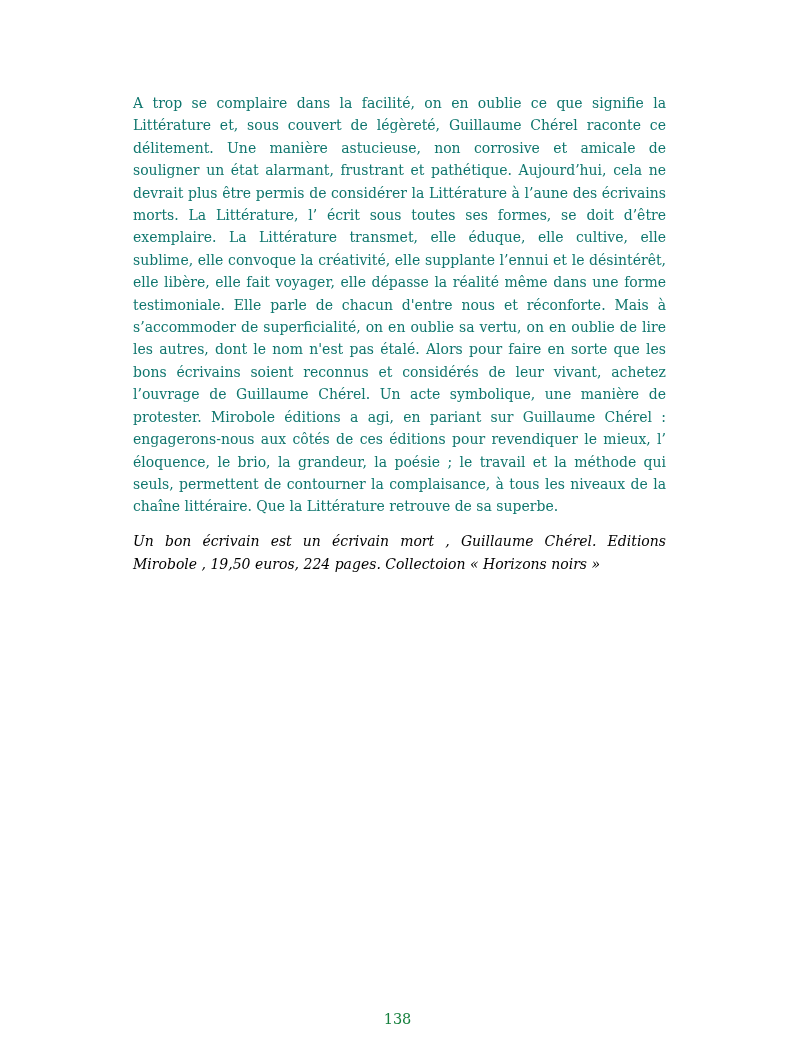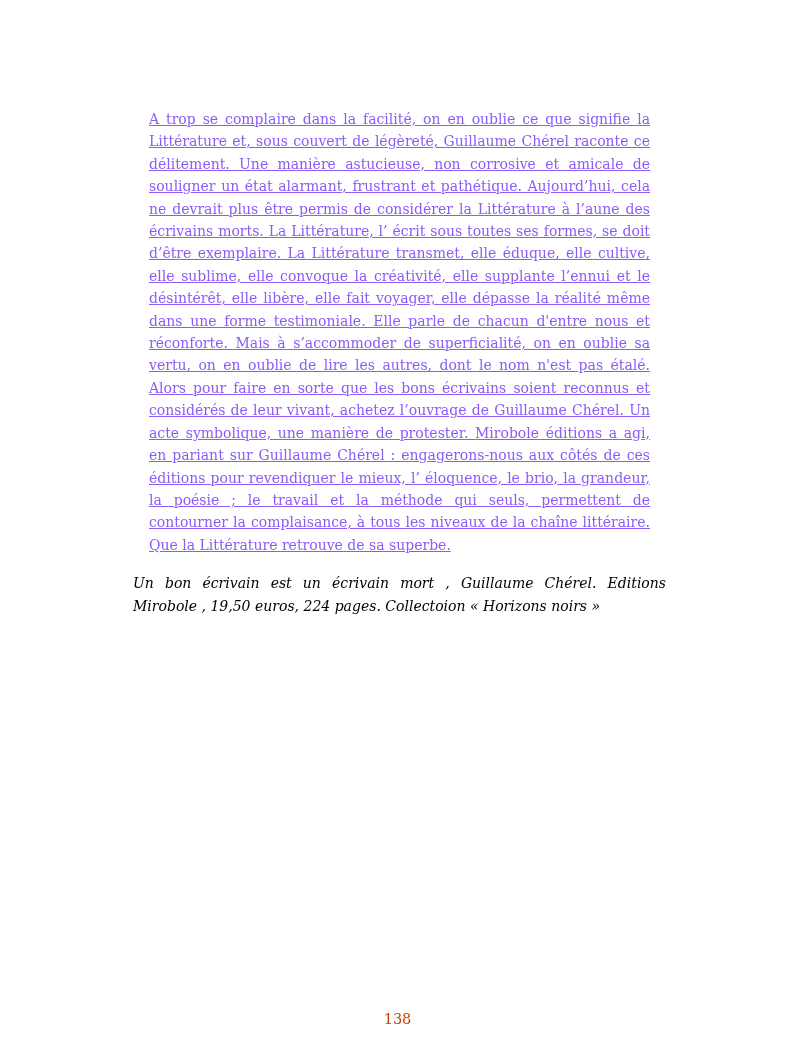--- a/index.html
+++ b/index.html
@@ -16,43 +16,42 @@
     font-family: "DejaVu Serif", "Liberation Serif", serif;
     color: #1c1c1c;
   }
   .text-block {
     position: absolute;
     left: 133px;
     top: 92px;
     width: 533px;
   }
   .body-paragraph {
-    margin: 16px;
+    margin: 0;
     font-size: 14px;
     line-height: 22.4px;
     text-align: justify;
-    color: #8b5cf6;
-    text-decoration: underline;
+    color: #0f766e;
   }
   .citation-paragraph {
     margin: 12px 0 0 0;
     font-size: 14px;
     line-height: 23px;
     font-style: italic;
     text-align: justify;
     color: #000000;
   }
   .page-number {
     position: absolute;
     left: 0;
     top: 1011px;
     width: 100%;
     text-align: center;
     font-size: 14.5px;
-    color: #c2410c;
+    color: #15803d;
   }
 </style>
 </head>
 <body>
 
 <div class="page">
   <div class="text-block">
     <p class="body-paragraph">A trop se complaire dans la facilité, on en oublie ce que signifie la Littérature et, sous couvert de légèreté, Guillaume Chérel raconte ce délitement. Une manière astucieuse, non corrosive et amicale de souligner un état alarmant, frustrant et pathétique. Aujourd’hui, cela ne devrait plus être permis de considérer la Littérature à l’aune des écrivains morts. La Littérature, l’ écrit sous toutes ses formes, se doit d’être exemplaire. La Littérature transmet, elle éduque, elle cultive, elle sublime, elle convoque la créativité, elle supplante l’ennui et le désintérêt, elle libère, elle fait voyager, elle dépasse la réalité même dans une forme testimoniale. Elle parle de chacun d'entre nous et réconforte. Mais à s’accommoder de superficialité, on en oublie sa vertu, on en oublie de lire les autres, dont le nom n'est pas étalé. Alors pour faire en sorte que les bons écrivains soient reconnus et considérés de leur vivant, achetez l’ouvrage de Guillaume Chérel. Un acte symbolique, une manière de protester. Mirobole éditions a agi, en pariant sur Guillaume Chérel : engagerons-nous aux côtés de ces éditions pour revendiquer le mieux, l’ éloquence, le brio, la grandeur, la poésie ; le travail et la méthode qui seuls, permettent de contourner la complaisance, à tous les niveaux de la chaîne littéraire. Que la Littérature retrouve de sa superbe.</p>
     <p class="citation-paragraph">Un bon écrivain est un écrivain mort , Guillaume Chérel. Editions Mirobole , 19,50 euros, 224 pages. Collectoion « Horizons noirs »</p>
   </div>

